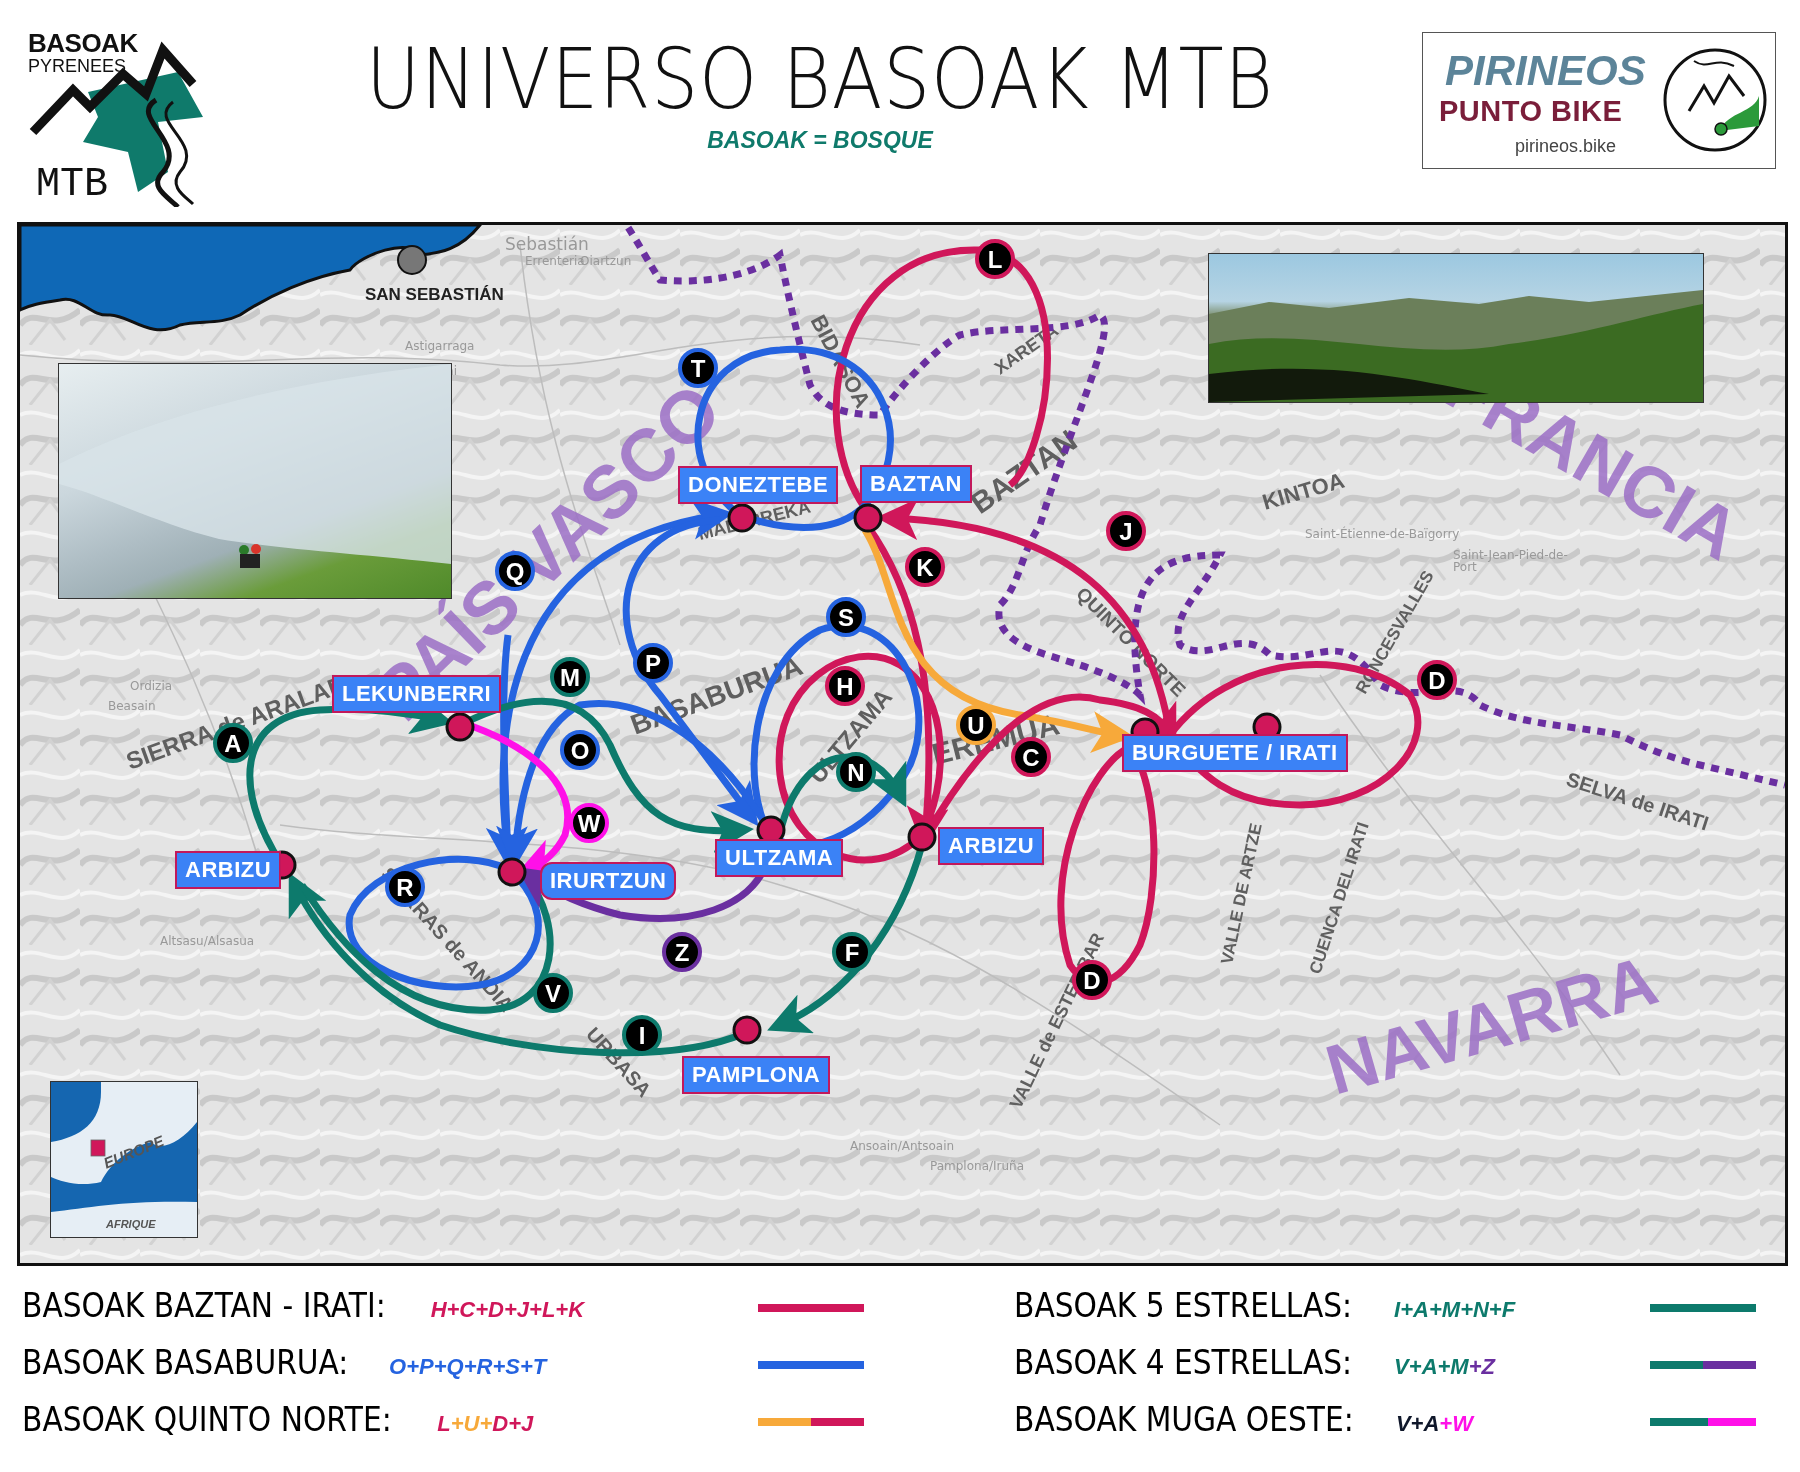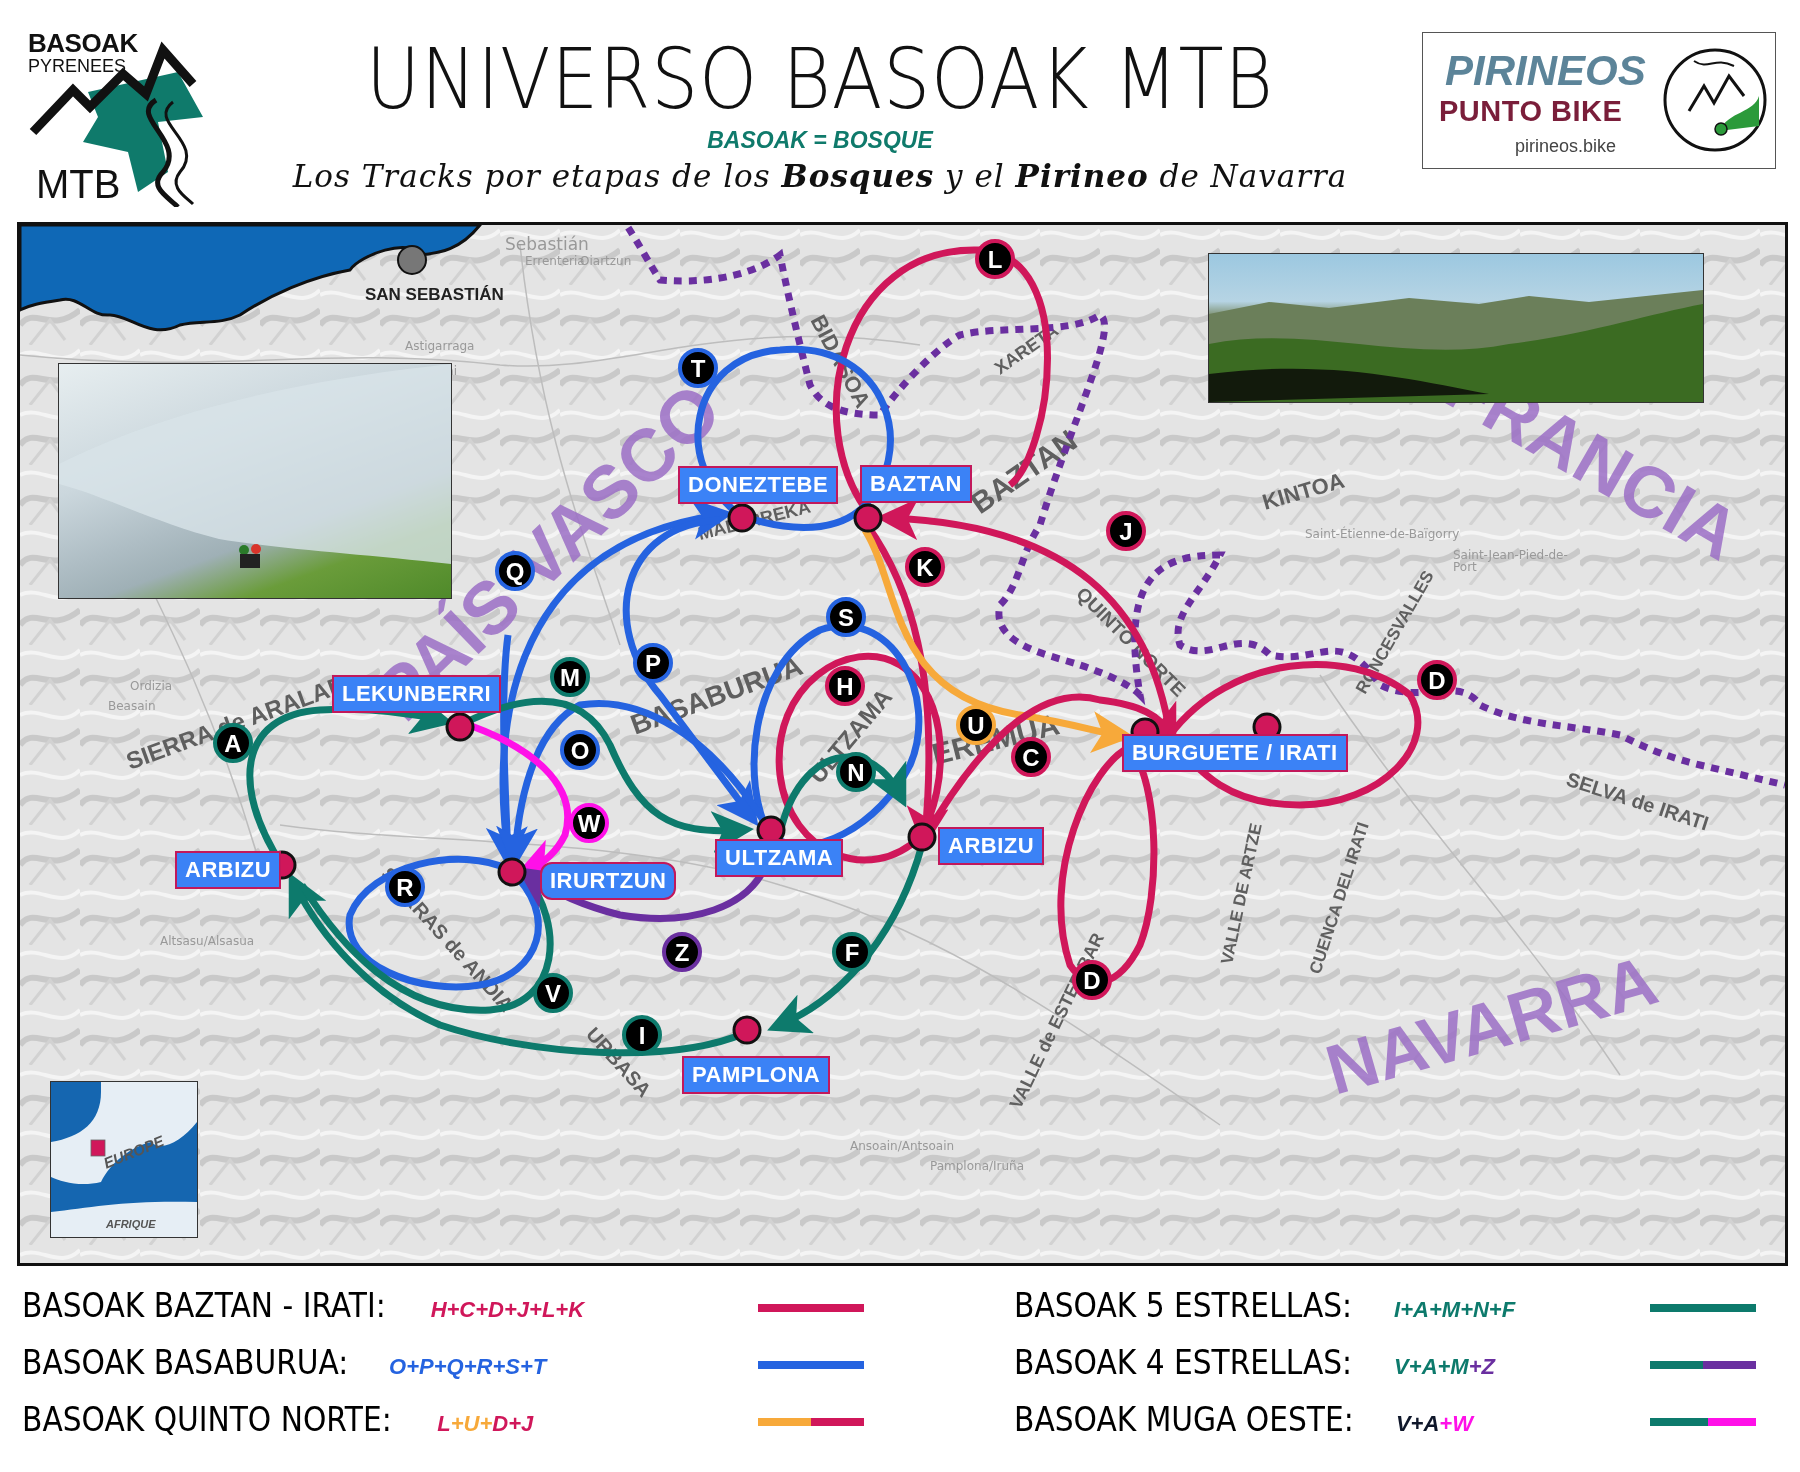--- a/index.html
+++ b/index.html
@@ -1,21 +1,21 @@
 <!DOCTYPE html>
 <html><head>
 <meta charset="utf-8">
 <style>
   html,body{margin:0;padding:0;background:#fff;}
   body{width:1800px;height:1472px;position:relative;overflow:hidden;font-family:"Liberation Sans",sans-serif;}
   .header{position:absolute;left:0;top:0;width:1641px;height:215px;padding-left:8px;}
   .logo{position:absolute;left:28px;top:22px;width:190px;height:185px;}
   .logo .t1{position:absolute;left:0;top:6px;font-weight:bold;font-size:26px;color:#111;letter-spacing:-0.5px;}
   .logo .t2{position:absolute;left:0;top:34px;font-size:18px;color:#111;}
-  .logo .t3{position:absolute;left:8px;top:140px;font-size:40px;color:#111;font-family:Liberation Sans, sans-serif;}
+  .logo .t3{position:absolute;left:8px;top:140px;font-size:40px;color:#111;font-family:Liberation Mono, monospace;}
   .title{position:absolute;left:0;width:1640px;top:30px;text-align:center;font-size:84px;font-weight:normal;color:#111;letter-spacing:1px;font-family:"DejaVu Sans",sans-serif;transform:scaleX(0.88);transform-origin:820px 0;font-weight:200;}
   .subtitle{position:absolute;left:0;width:1640px;top:127px;text-align:center;font-size:23px;color:#0f7a6b;font-weight:bold;font-style:italic;}
   .tagline{position:absolute;left:0;width:1640px;top:158px;text-align:center;font-size:31px;color:#111;font-style:italic;font-family:"DejaVu Serif",serif;letter-spacing:1px;}
   .tagline b{font-weight:bold;}
   .brand{position:absolute;left:1422px;top:32px;width:352px;height:135px;border:1.5px solid #555;background:#fff;}
   .brand .p1{position:absolute;left:22px;top:14px;font-size:42px;font-weight:bold;font-style:italic;color:#5c8499;}
   .brand .p2{position:absolute;left:16px;top:62px;font-size:29px;font-weight:bold;color:#7a1e3a;letter-spacing:0.5px;}
   .brand .p3{position:absolute;left:68px;top:103px;font-size:18px;color:#444;margin-left:24px;}
   .brand .emblem{position:absolute;left:236px;top:8px;width:112px;height:118px;}
   .mapframe{position:absolute;left:17px;top:222px;width:1765px;height:1038px;border:3px solid #111;background:#e6e6e6;overflow:hidden;}
@@ -40,23 +40,20 @@
       <path d="M128,78 C100,95 160,120 135,150 C120,165 140,175 150,185" fill="none" stroke="#111" stroke-width="5"></path>
       <path d="M145,80 C118,100 178,120 152,150 C140,165 158,175 165,182" fill="none" stroke="#111" stroke-width="3"></path>
     </svg>
     <div class="t1">BASOAK</div>
     <div class="t2">PYRENEES</div>
     <div class="t3">MTB</div>
   </div>
 
   <div class="title">UNIVERSO BASOAK MTB</div>
   <div class="subtitle">BASOAK = BOSQUE</div>
-  <div class="tagline">
-    <span>Los Tracks por etapas de los </span><b>Bosques</b><span> y el </span><b>Pirineo</b><span> de Navarra</span>
-  </div>
 
   <div class="brand">
     <div class="p1">PIRINEOS</div>
     <div class="p2">PUNTO BIKE</div>
     <div class="p3">pirineos.bike</div>
     <svg class="emblem" viewBox="0 0 112 118">
       <circle cx="56" cy="59" r="50" fill="#fff" stroke="#111" stroke-width="3"></circle>
       <path d="M30,70 L45,45 L55,62 L70,35 L85,55" fill="none" stroke="#111" stroke-width="3"></path>
       <path d="M60,90 C70,70 95,72 100,55 L100,85 Z" fill="#2b9a3a"></path>
       <path d="M35,20 C50,30 55,15 75,25" fill="none" stroke="#111" stroke-width="2"></path>

